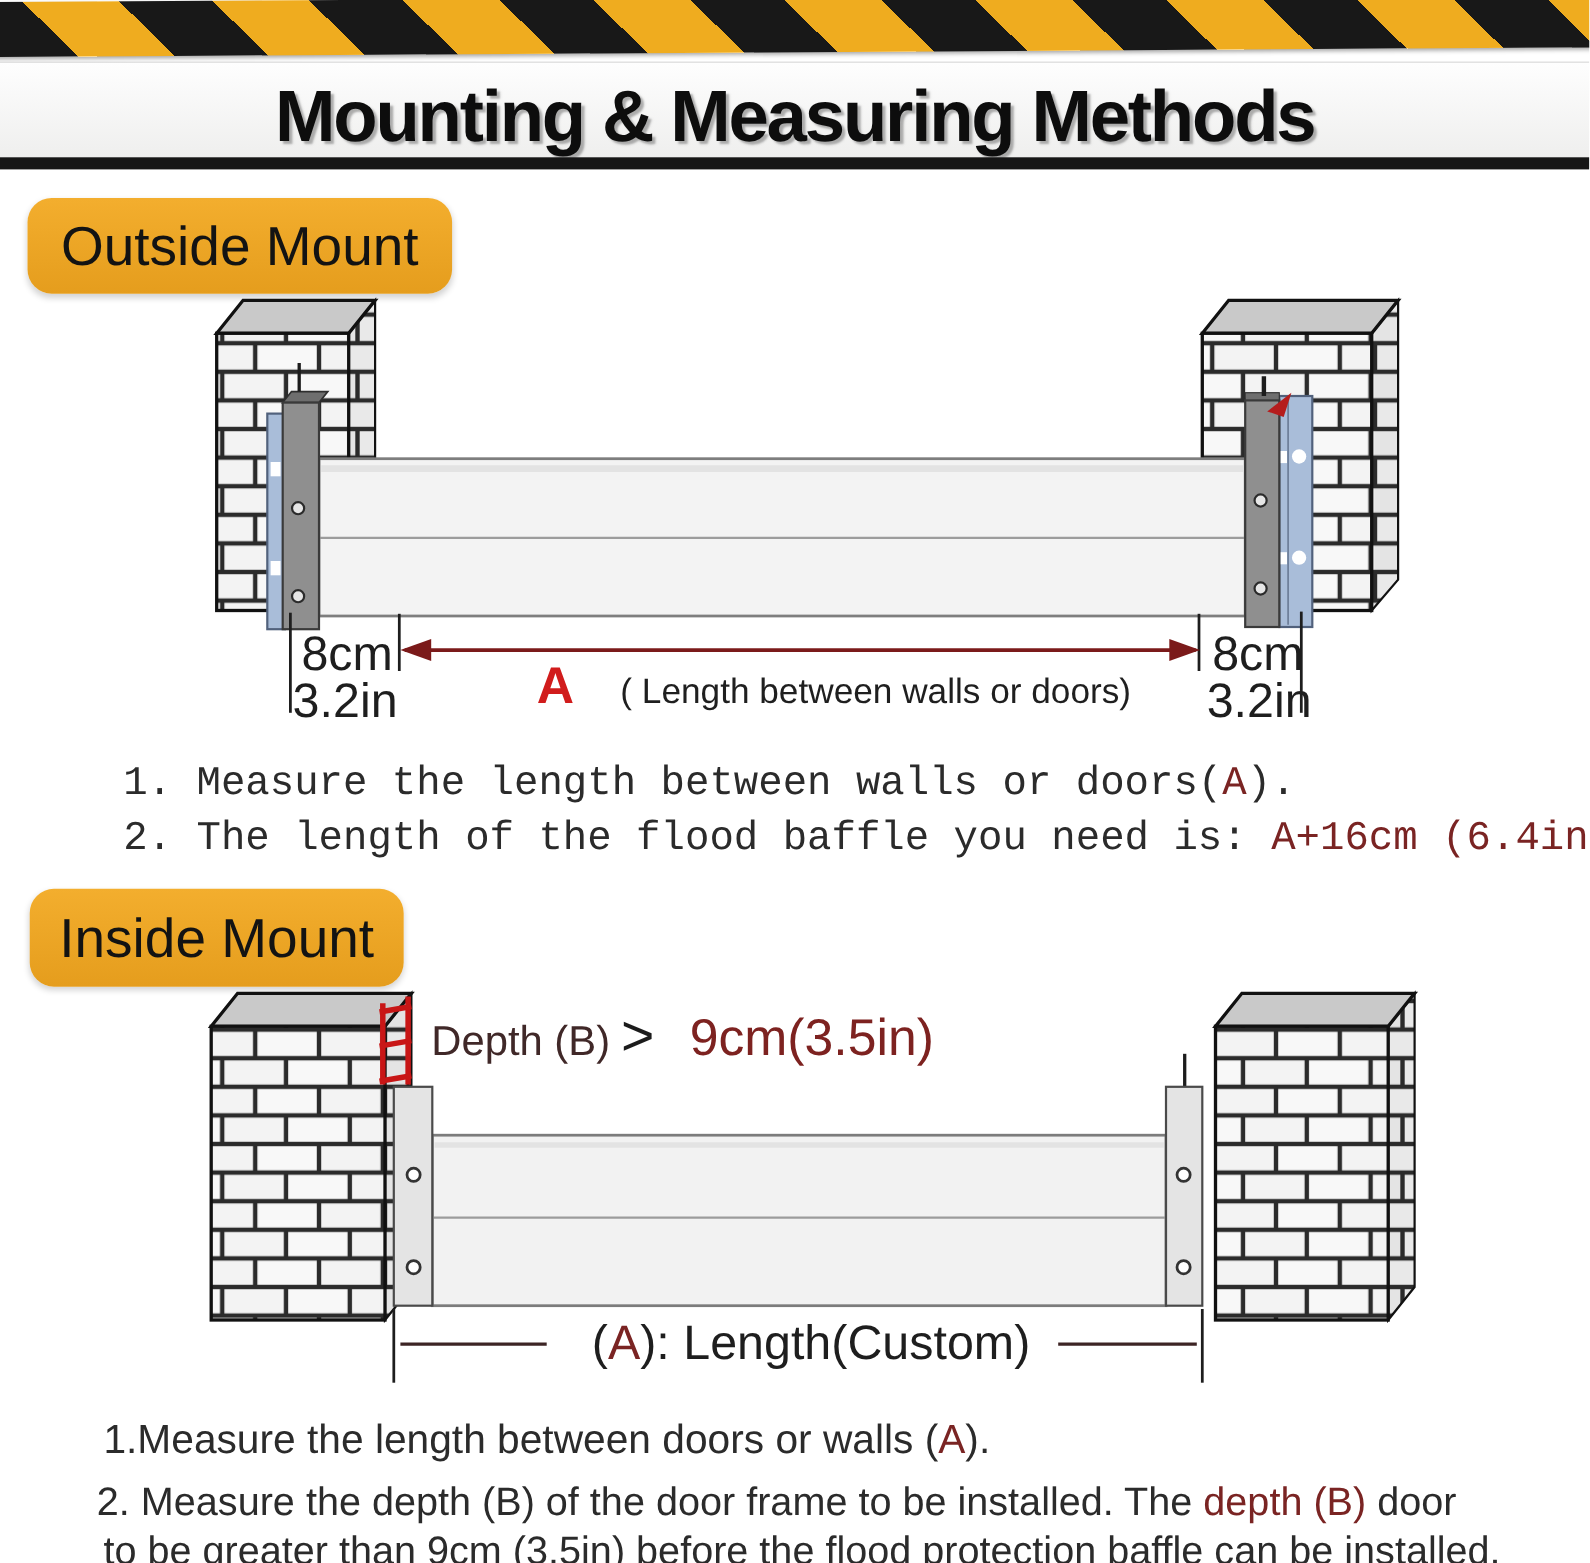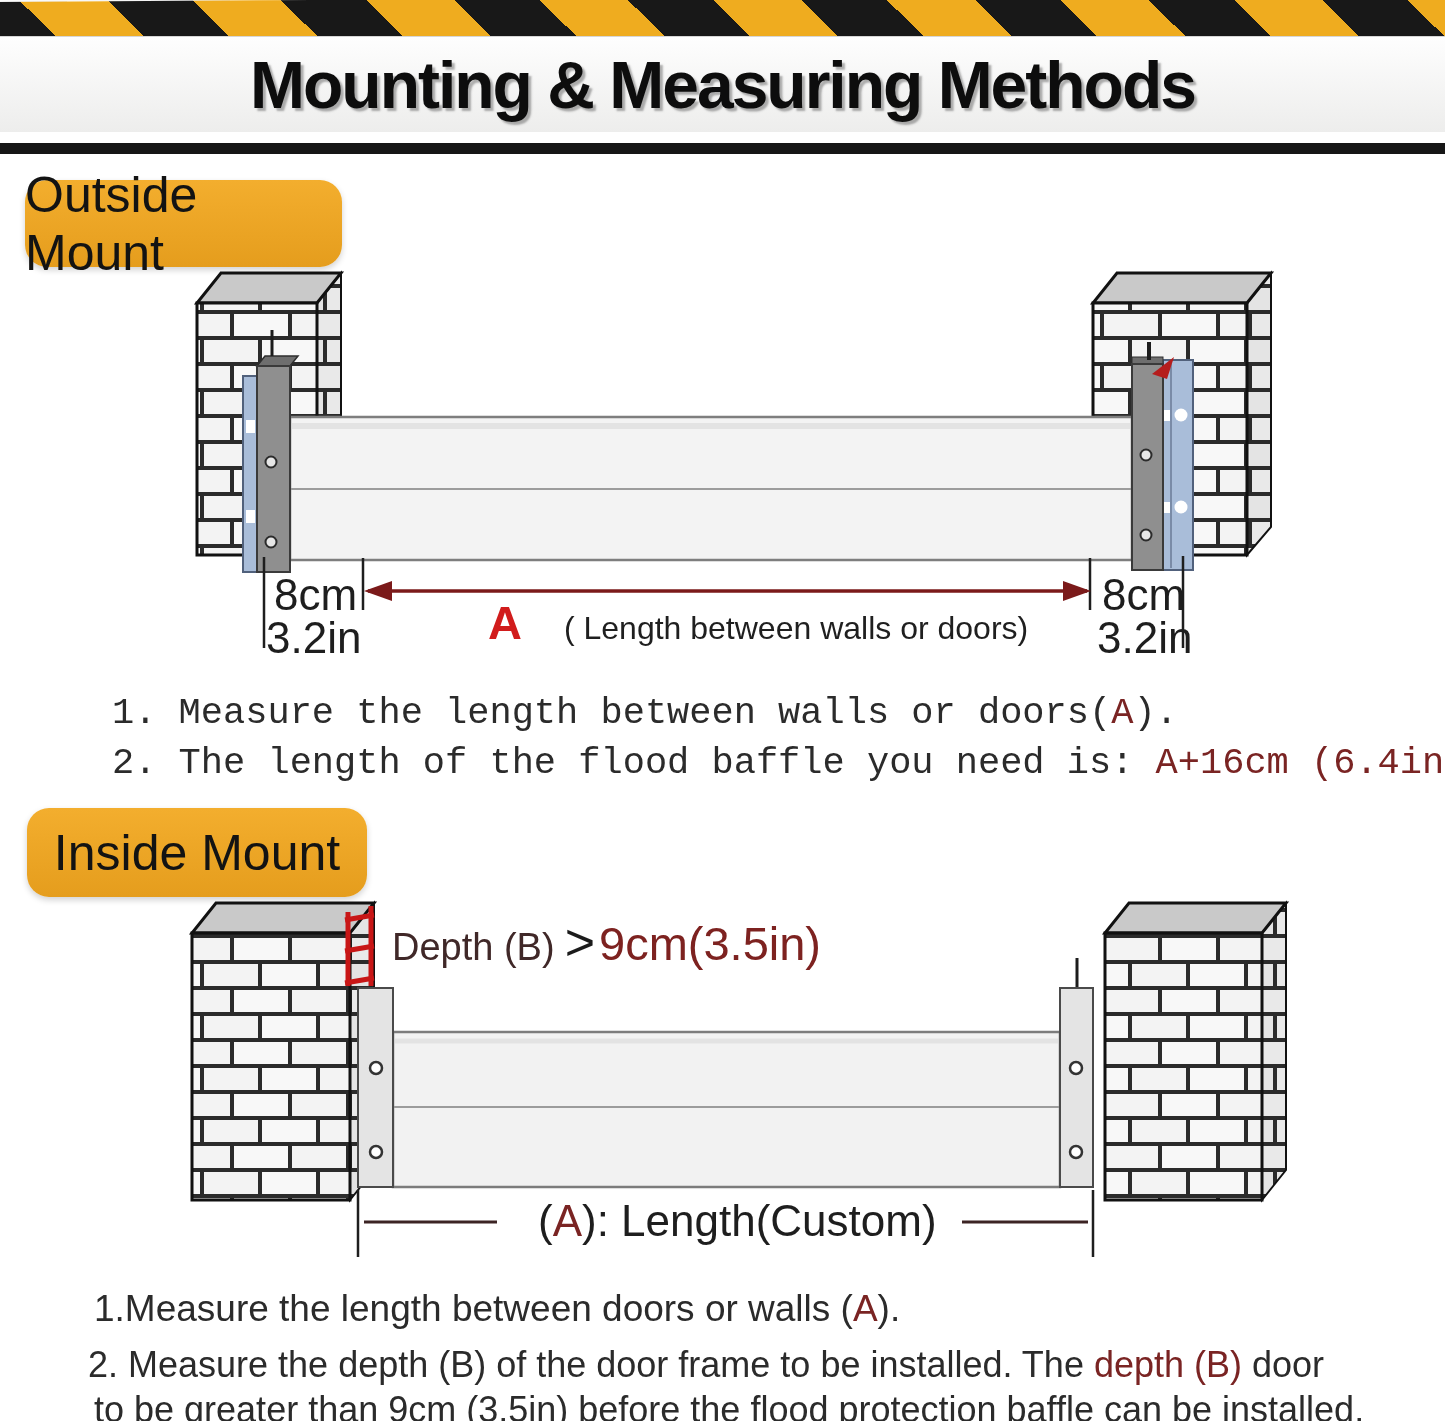--- a/index.html
+++ b/index.html
@@ -3,48 +3,48 @@
 <meta charset="utf-8">
 <style>
   html,body{margin:0;padding:0;background:#fff;}
   .page{position:relative;width:1445px;height:1421px;background:#ffffff;overflow:hidden;
         font-family:"Liberation Sans", sans-serif;color:#2b2b2b;}
   
   .tape{position:absolute;left:-14px;top:2px;width:1478px;height:50px;
         transform:rotate(-0.35deg);transform-origin:0 50%;
         background:repeating-linear-gradient(45deg,#181818 0 60px,#efac1f 60px 122px);
         box-shadow:0 2px 4px rgba(0,0,0,.35);}
-  .title-band{position:absolute;left:0;top:36px;width:1445px;height:95px;
+  .title-band{position:absolute;left:0;top:56px;width:1445px;height:95px;
         background:linear-gradient(#fefefe,#ededec);border-top:1px solid #d6d6d6;
         display:flex;align-items:center;justify-content:center;}
   .title{font-size:66px;font-weight:700;letter-spacing:-2px;color:#0d0d0d;
         text-shadow:3px 3px 2px rgba(110,110,110,.55);white-space:nowrap;}
   .black-bar{position:absolute;left:0;top:143px;width:1445px;height:11px;background:#161616;}
   
   .badge{position:absolute;background:linear-gradient(180deg,#f3ae2e,#e59d1d);
         border-radius:22px;display:flex;align-items:center;justify-content:center;
         font-size:50px;color:#131313;box-shadow:0 3px 6px rgba(0,0,0,.18);}
-  .badge-outside{left:25px;top:180px;width:317px;height:87px;}
+  .badge-outside{left:25px;top:180px;width:386px;height:87px;}
   .badge-inside{left:27px;top:808px;width:340px;height:89px;}
   
   svg.diagram{position:absolute;left:0;}
   
   .lbl{position:absolute;white-space:nowrap;line-height:1;}
   .dim{font-size:44px;color:#1e1e1e;}
   #lbl-left-cm{left:274px;top:573px;}
   #lbl-left-in{left:266px;top:616px;}
   #lbl-right-cm{left:1102px;top:573px;}
   #lbl-right-in{left:1097px;top:616px;}
   #lbl-span{left:488px;top:599px;display:flex;align-items:baseline;}
   #lbl-span .big-a{font-size:47px;font-weight:700;color:#d11c1c;margin-right:2px;}
   #lbl-span .rest{font-size:32px;color:#1f1f1f;margin-left:40px;}
   #lbl-depth{left:392px;top:916px;display:flex;align-items:baseline;}
   #lbl-depth .d1{font-size:38px;color:#402828;}
   #lbl-depth .gt{font-size:52px;color:#1b1b1b;margin:0 4px 0 10px;}
-  #lbl-depth .d2{font-size:47px;color:#7d2220;}
+  #lbl-depth .d2{font-size:47px;color:#7d2220;margin-left:28px;}
   #lbl-length{left:538px;top:1199px;font-size:44px;color:#1e1e1e;}
   #lbl-length .maroon{color:#7a2423;}
   
   .steps{position:absolute;font-size:37px;color:#2b2b2b;line-height:50px;white-space:nowrap;}
   #steps-outside{left:112px;top:688px;font-family:Liberation Mono, monospace;}
   .maroon{color:#7a2423;}
   #step-b1{position:absolute;left:94px;top:1288px;font-size:37px;color:#2b2b2b;white-space:nowrap;}
   #step-b2{position:absolute;left:88px;top:1342px;font-size:36px;color:#2b2b2b;line-height:45px;}
   #step-b2 .l2{display:block;margin-left:6px;}
 </style>

